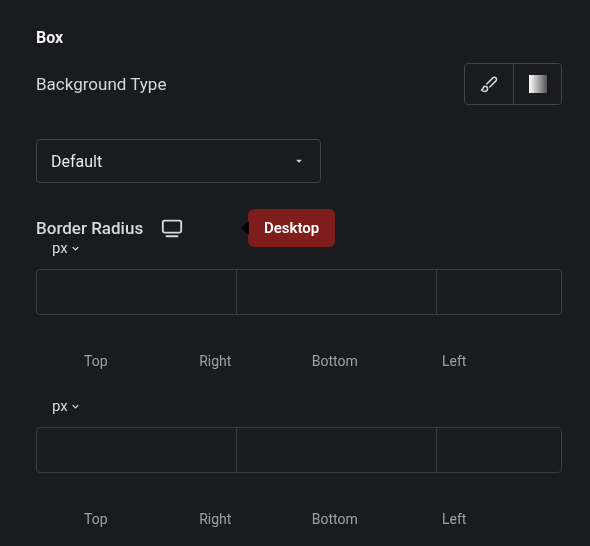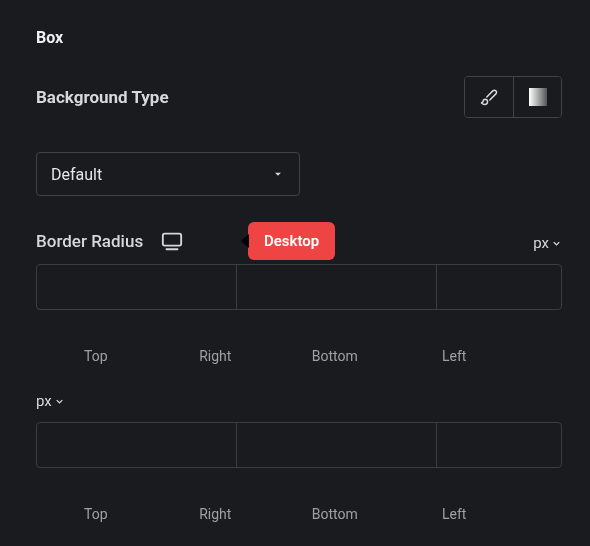--- a/index.html
+++ b/index.html
@@ -8,31 +8,31 @@
     font-family: -apple-system, BlinkMacSystemFont, "Segoe UI", Roboto, sans-serif;
     color: #d5d8dc;
     width: 590px;
     height: 546px;
     padding: 28px 28px 20px 36px;
   }
   .section-title {
     font-size: 16px;
     font-weight: 700;
     color: #f0f0f0;
-    margin-bottom: 29px;
+    margin-bottom: 16px;
   }
   .row {
     display: flex;
     align-items: center;
     justify-content: space-between;
     margin-bottom: 34px;
   }
   .row-label {
     font-size: 17px;
-    font-weight: 700;
+    font-weight: 400;
     color: #d5d8dc;
     display: flex;
     align-items: center;
     gap: 18px;
   }
   .bg-type-group {
     display: flex;
     border: 1px solid #404349;
     border-radius: 4px;
     overflow: hidden;
@@ -58,27 +58,28 @@
     border: 1px solid #404349;
     border-radius: 4px;
     height: 44px;
     display: flex;
     align-items: center;
     justify-content: space-between;
     padding: 0 14px;
     font-size: 16px;
     color: #e5e7ea;
     cursor: pointer;
-    width: 264px;
+    width: 285px;
   }
   .label-row {
     display: flex;
-    align-items: flex-end;
+    align-items: flex-start;
     justify-content: space-between;
     margin-bottom: 12px;
+    flex-direction: column;
   }
   .label-left {
     display: flex;
     align-items: center;
     gap: 18px;
     position: relative;
   }
   .label-text {
     font-size: 17px;
     font-weight: 500;
@@ -87,21 +88,21 @@
   .device-icon {
     display: flex;
     align-items: center;
     cursor: pointer;
   }
   .tooltip {
     position: absolute;
     left: 212px;
     top: 50%;
     transform: translateY(-50%);
-    background: #ef4444;
+    background: #7f1d1d;
     color: #fff;
     font-size: 15px;
     font-weight: 600;
     padding: 10px 16px;
     border-radius: 6px;
     white-space: nowrap;
   }
   .tooltip::before {
     content: "";
     position: absolute;
@@ -112,20 +113,21 @@
     border-style: solid;
     border-color: transparent #000 transparent transparent;
   }
   .unit {
     display: flex;
     align-items: center;
     gap: 2px;
     font-size: 15px;
     color: #d5d8dc;
     cursor: pointer;
+    margin-left: 16px;
   }
   .dim-group {
     display: flex;
     border: 1px solid #3a3d43;
     border-radius: 4px;
     overflow: hidden;
     height: 46px;
     margin-bottom: 10px;
   }
   .dim-input {

